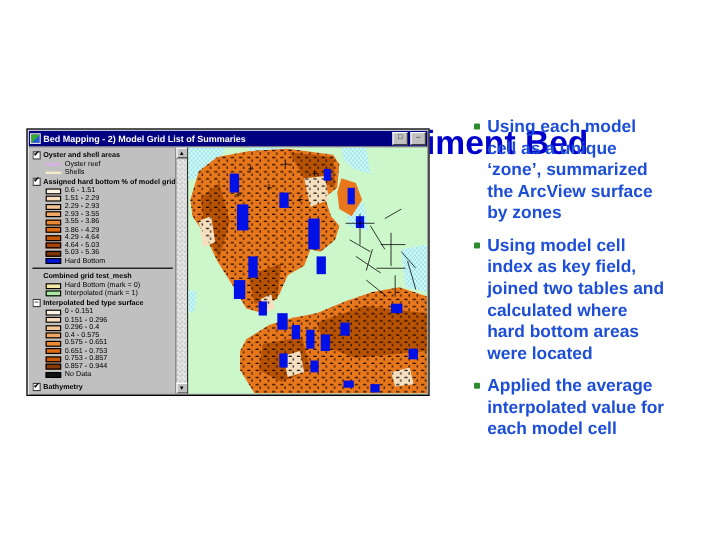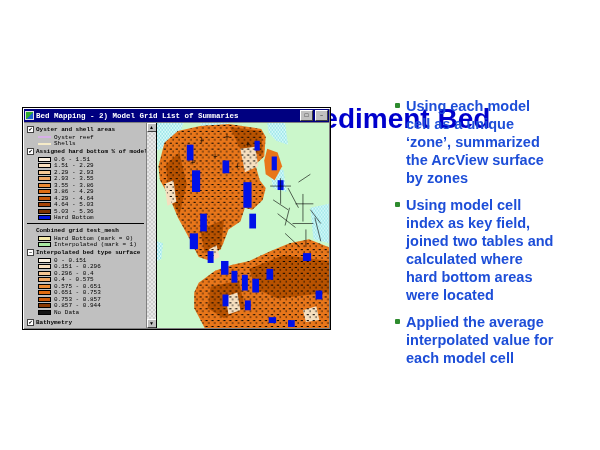--- a/index.html
+++ b/index.html
@@ -22,25 +22,24 @@
   .bullet-marker {
     flex:none; width:5px; height:5px; margin:6px 6px 0 2px; border-radius:1px;
   }
   .bullet-text {
     font-size:14.5px; font-weight:bold; line-height:18px; color:#1d4ed8;
     white-space:pre-line;
   }
 
   
   .appwindow {
-    position:absolute; left:22px; top:107px; width:309px; height:223px;
+    position:absolute; left:22px; top:107px; width:336px; height:223px;
     background:#C0C0C0; border:1px solid #000;
     box-shadow: inset 1px 1px 0 #ffffff, inset -1px -1px 0 #808080;
     padding:1px;
-    font-family:Liberation Mono, monospace;
   }
   .titlebar { height:13px; display:flex; align-items:center; gap:2px; padding:0 1px; }
   .tb-icon { width:9px; height:9px; flex:none;
     background:
       linear-gradient(135deg,#2faa2f 0 50%, #1d5fd0 50% 100%);
     border:1px solid #dfdfdf; }
   .tb-title { color:#fff; font-size:7.5px; font-weight:bold; flex:1;
     white-space:nowrap; overflow:hidden; }
   .tb-btn { width:13px; height:11px; flex:none; background:#C0C0C0;
     border:1px solid; border-color:#fff #404040 #404040 #fff;

